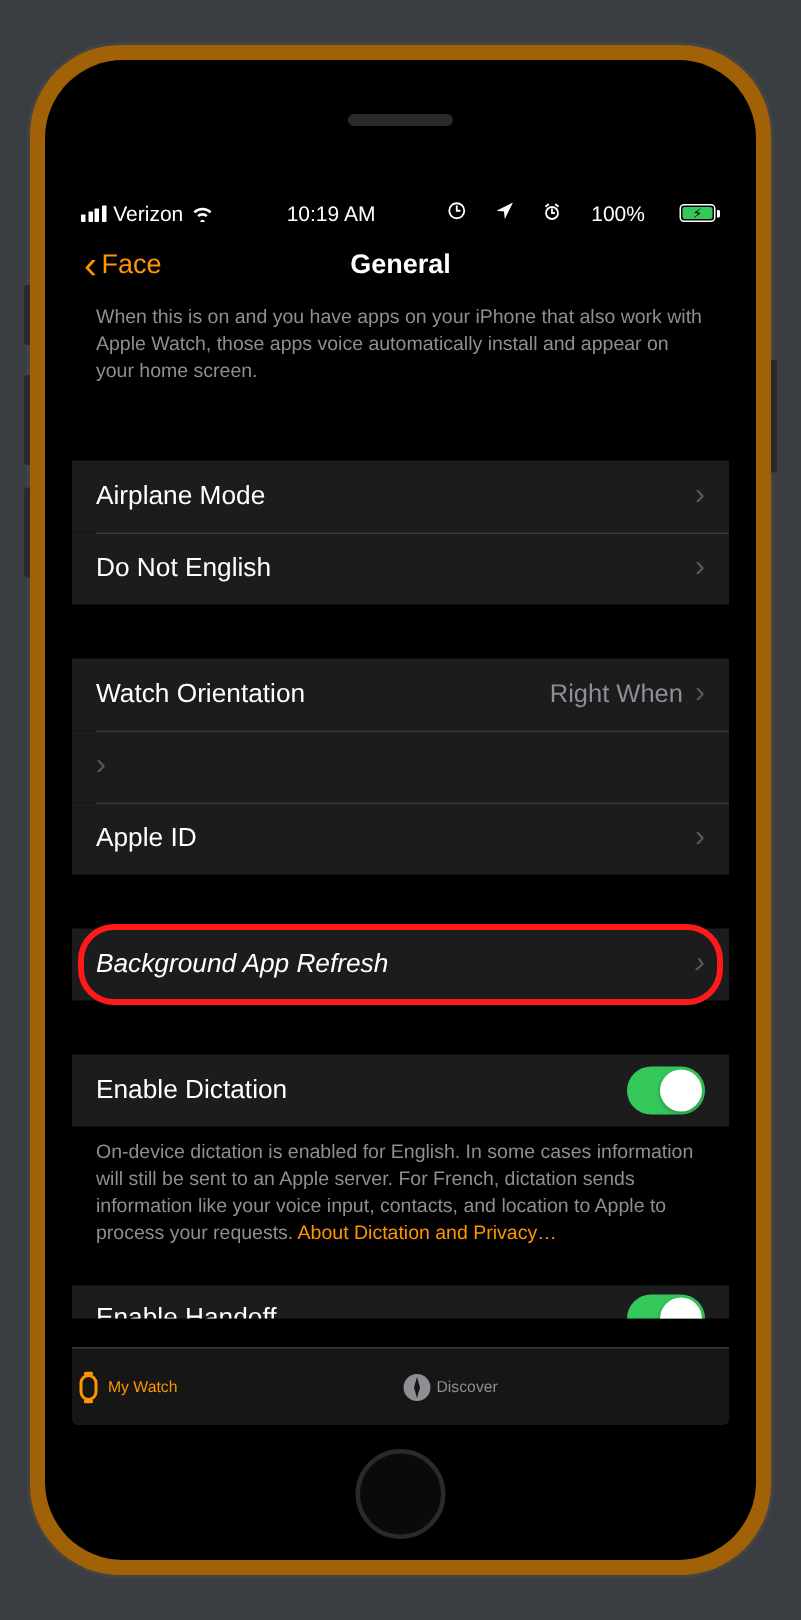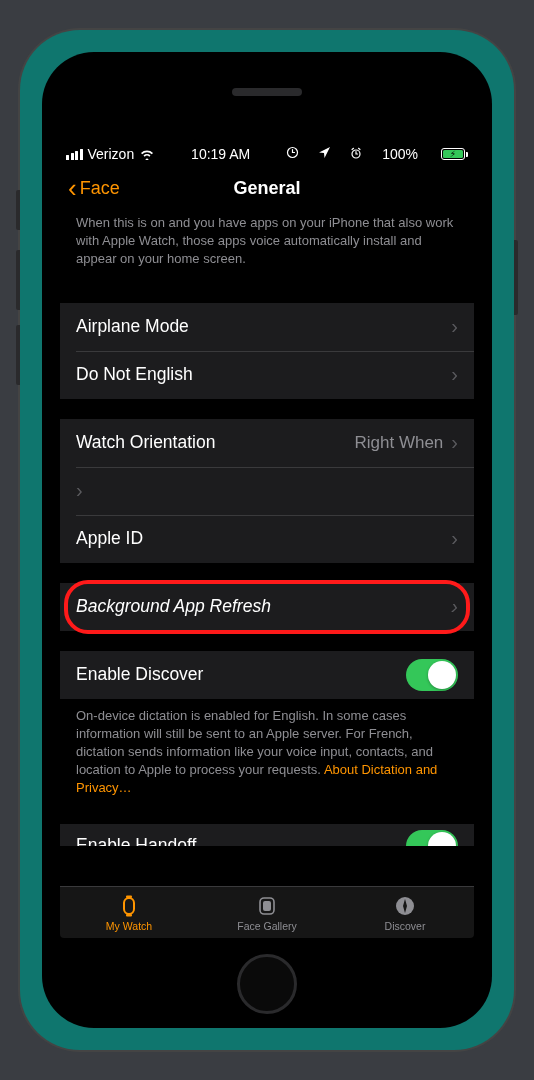--- a/index.html
+++ b/index.html
@@ -10,23 +10,23 @@
       width: 534px;
       height: 1080px;
       display: flex;
       align-items: center;
       justify-content: center;
     }
     
     .phone-frame {
       width: 494px;
       height: 1020px;
-      background: #0f766e;
+      background: #a16207;
       border-radius: 60px;
-      padding: 22px;
+      padding: 10px;
       position: relative;
       box-shadow: 0 0 0 2px #444;
     }
     
     .phone-inner {
       width: 100%;
       height: 100%;
       background: #000;
       border-radius: 52px;
       overflow: hidden;
@@ -135,21 +135,21 @@
       background: #000;
     }
     
     .description {
       padding: 4px 16px 14px;
       color: #8e8e93;
       font-size: 13px;
       line-height: 1.4;
     }
     
-    .group { margin-top: 20px; }
+    .group { margin-top: 36px; }
     .group:first-child { margin-top: 0; }
     
     .cell {
       background: #1c1c1e;
       padding: 0 16px;
       height: 48px;
       display: flex;
       align-items: center;
       justify-content: space-between;
       color: #fff;
@@ -224,21 +224,20 @@
     .tab-bar {
       height: 52px;
       background: #161616;
       border-top: 0.5px solid #3a3a3c;
       display: flex;
       justify-content: space-around;
       align-items: center;
     }
     .tab {
       display: flex;
-      flex-direction: column;
       align-items: center;
       gap: 2px;
       flex: 1;
       color: #8e8e93;
       font-size: 10.5px;
     }
     .tab.active { color: #ff9500; }
     .tab-icon { height: 24px; display: flex; align-items: center; justify-content: center; }
     
   </style>
@@ -347,21 +346,21 @@
             <div class="cell">
               <span>Background App Refresh</span>
               <span class="chevron">›</span>
             </div>
             <div class="highlight-ring"></div>
           </div>
         </div>
 
         <div class="group">
           <div class="cell">
-            <span>Enable Discover</span>
+            <span>Enable Dictation</span>
             <div class="toggle">
               <div class="toggle-knob"></div>
             </div>
           </div>
         </div>
         <div class="footer-text">
           <span>On-device dictation is enabled for English. In some cases information will still be sent to an Apple server. For French, dictation sends information like your voice input, contacts, and location to Apple to process your requests. </span><span class="link-orange">About Dictation and Privacy…</span>
         </div>
 
         <div class="partial-cell">
@@ -380,29 +379,20 @@
                 <rect x="6" y="3" width="10" height="16" rx="5" stroke="#ff9500" stroke-width="2" fill="none"></rect>
                 <rect x="8" y="0.5" width="6" height="2.5" rx="1" fill="#ff9500"></rect>
                 <rect x="8" y="19" width="6" height="2.5" rx="1" fill="#ff9500"></rect>
               </svg>
           </div>
           <span>My Watch</span>
         </div>
         <div class="tab">
           <div class="tab-icon">
             <svg width="22" height="22" viewBox="0 0 22 22">
-                <rect x="4" y="3" width="14" height="16" rx="4" stroke="#8e8e93" stroke-width="1.6" fill="none"></rect>
-                <rect x="7" y="6" width="8" height="10" rx="2" fill="#8e8e93"></rect>
-              </svg>
-          </div>
-          <span>Face Gallery</span>
-        </div>
-        <div class="tab">
-          <div class="tab-icon">
-            <svg width="22" height="22" viewBox="0 0 22 22">
                 <circle cx="11" cy="11" r="9" fill="#8e8e93"></circle>
                 <path d="M11 4 L13 11 L11 18 L9 11 Z" fill="#161616"></path>
               </svg>
           </div>
           <span>Discover</span>
         </div>
       </div>
 
     </div>
   </div>

